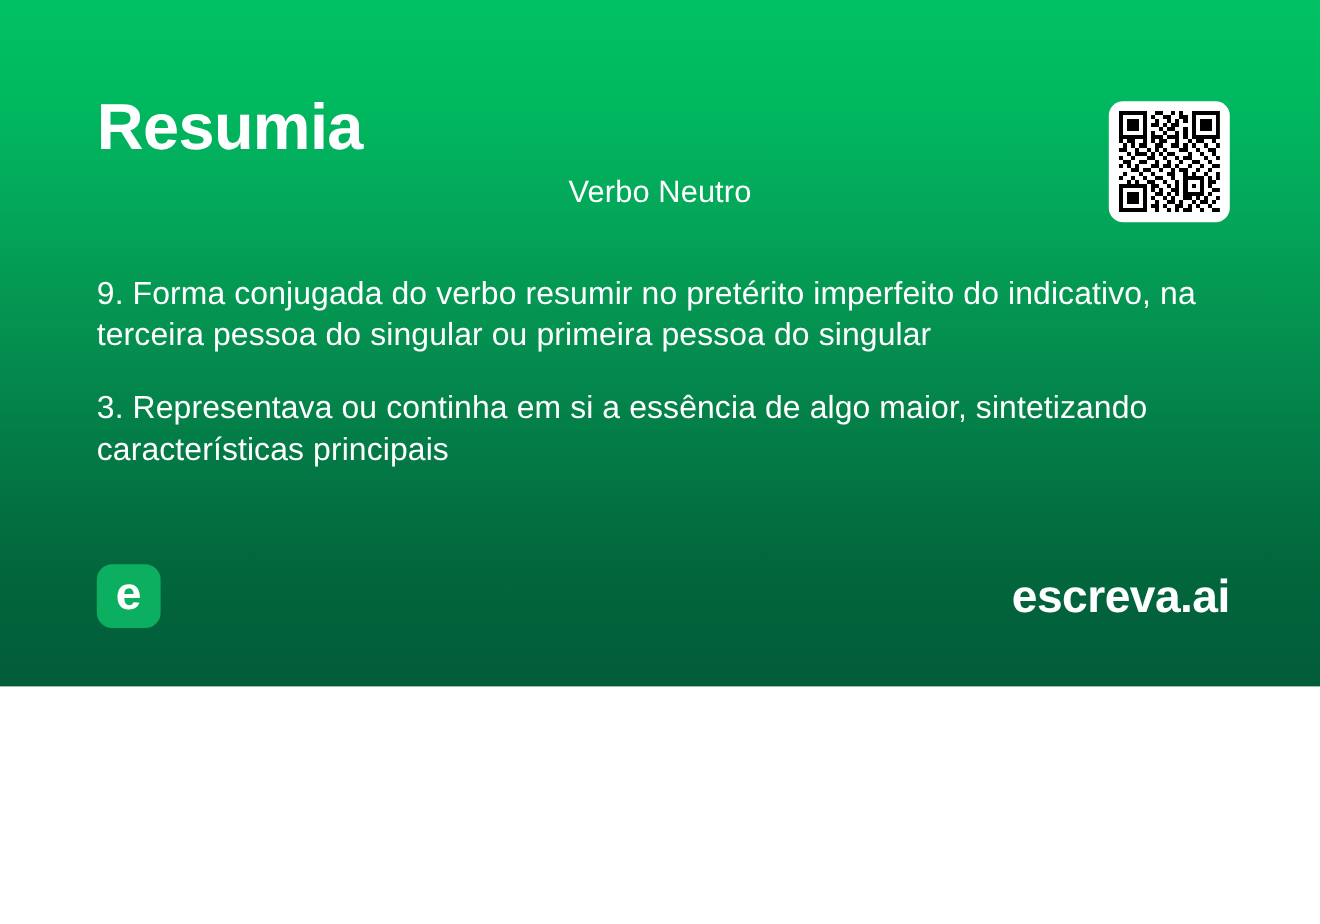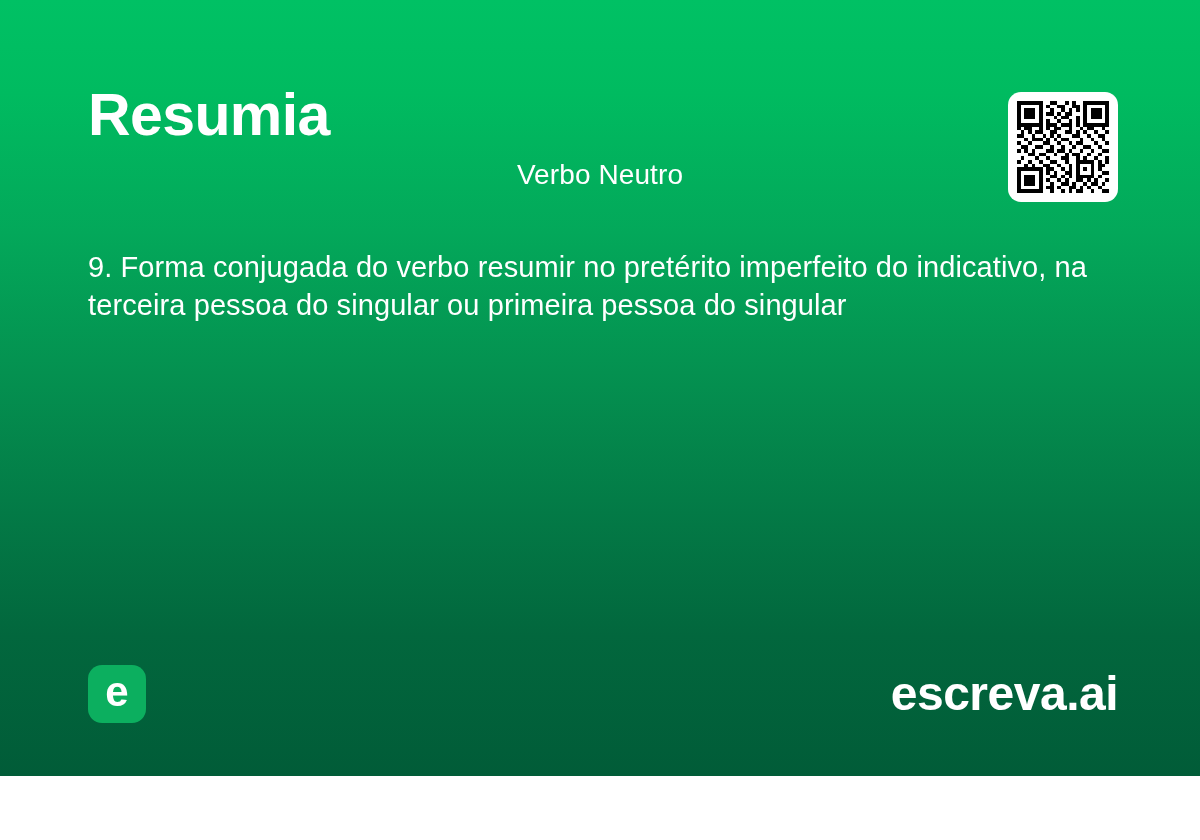--- a/index.html
+++ b/index.html
@@ -10,21 +10,21 @@
     width: 1200px;
     height: 840px;
     overflow: hidden;
     font-family: "Liberation Sans", sans-serif;
     background: #ffffff;
   }
 
   .card {
     position: relative;
     width: 1200px;
-    height: 776px;
+    height: 624px;
     box-sizing: border-box;
     background: linear-gradient(180deg,
         #00c164 0%,
         #00bb60 12%,
         #03a85a 30%,
         #049150 48%,
         #037a46 66%,
         #02673d 82%,
         #015c38 100%);
     overflow: hidden;
@@ -117,21 +117,21 @@
     justify-content: center;
     color: #ffffff;
     font-size: 42px;
     font-weight: bold;
     line-height: 1;
     padding-bottom: 4px;
     box-sizing: border-box;
   }
 
   .wordmark {
-    font-size: 48px;
+    font-size: 42px;
     font-weight: bold;
     color: #ffffff;
     letter-spacing: -0.5px;
     line-height: 1;
   }
 </style>
 </head>
 <body>
 
 <div class="card">
@@ -349,20 +349,21 @@
         <rect x="14" y="24" width="1" height="1"></rect>
         <rect x="16" y="24" width="2" height="1"></rect>
         <rect x="20" y="24" width="1" height="1"></rect>
         <rect x="23" y="24" width="2" height="1"></rect>
       </g>
     </svg>
   </div>
 
   <div class="definitions">
     <p class="definition">9. Forma conjugada do verbo resumir no pretérito imperfeito do indicativo, na terceira pessoa do singular ou primeira pessoa do singular</p>
+    <p class="definition">3. Representava ou continha em si a essência de algo maior, sintetizando características principais</p>
   </div>
 
   <div class="footer">
     <div class="logo-mark">e</div>
     <div class="wordmark">escreva.ai</div>
   </div>
 
 </div>
 
 </body></html>

